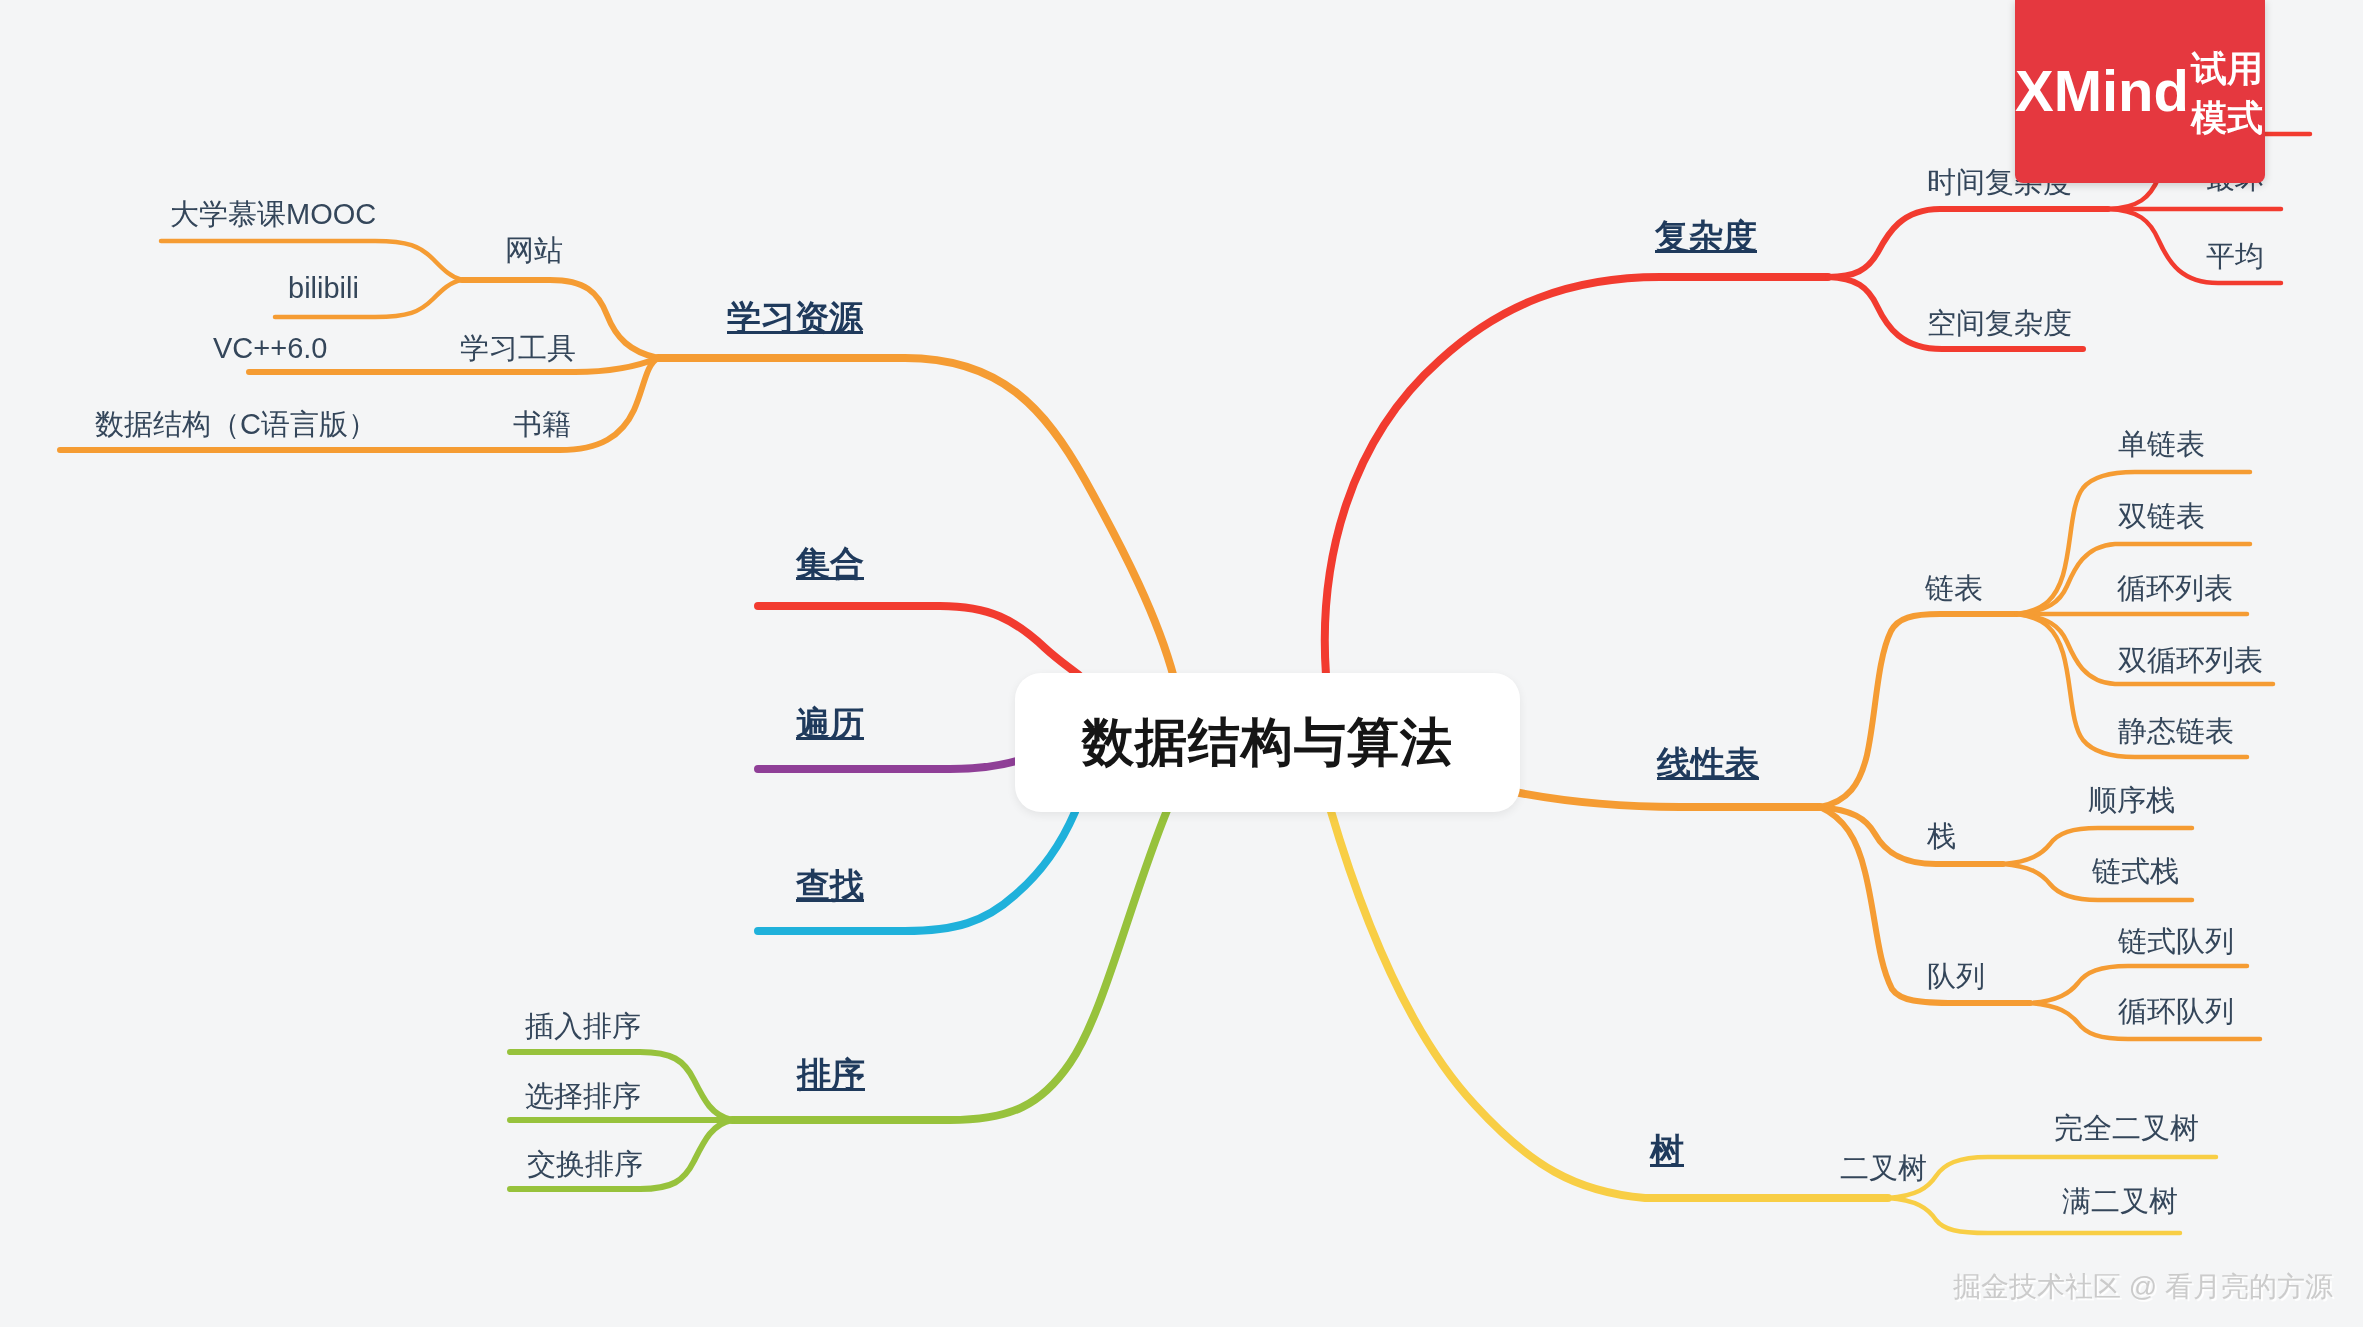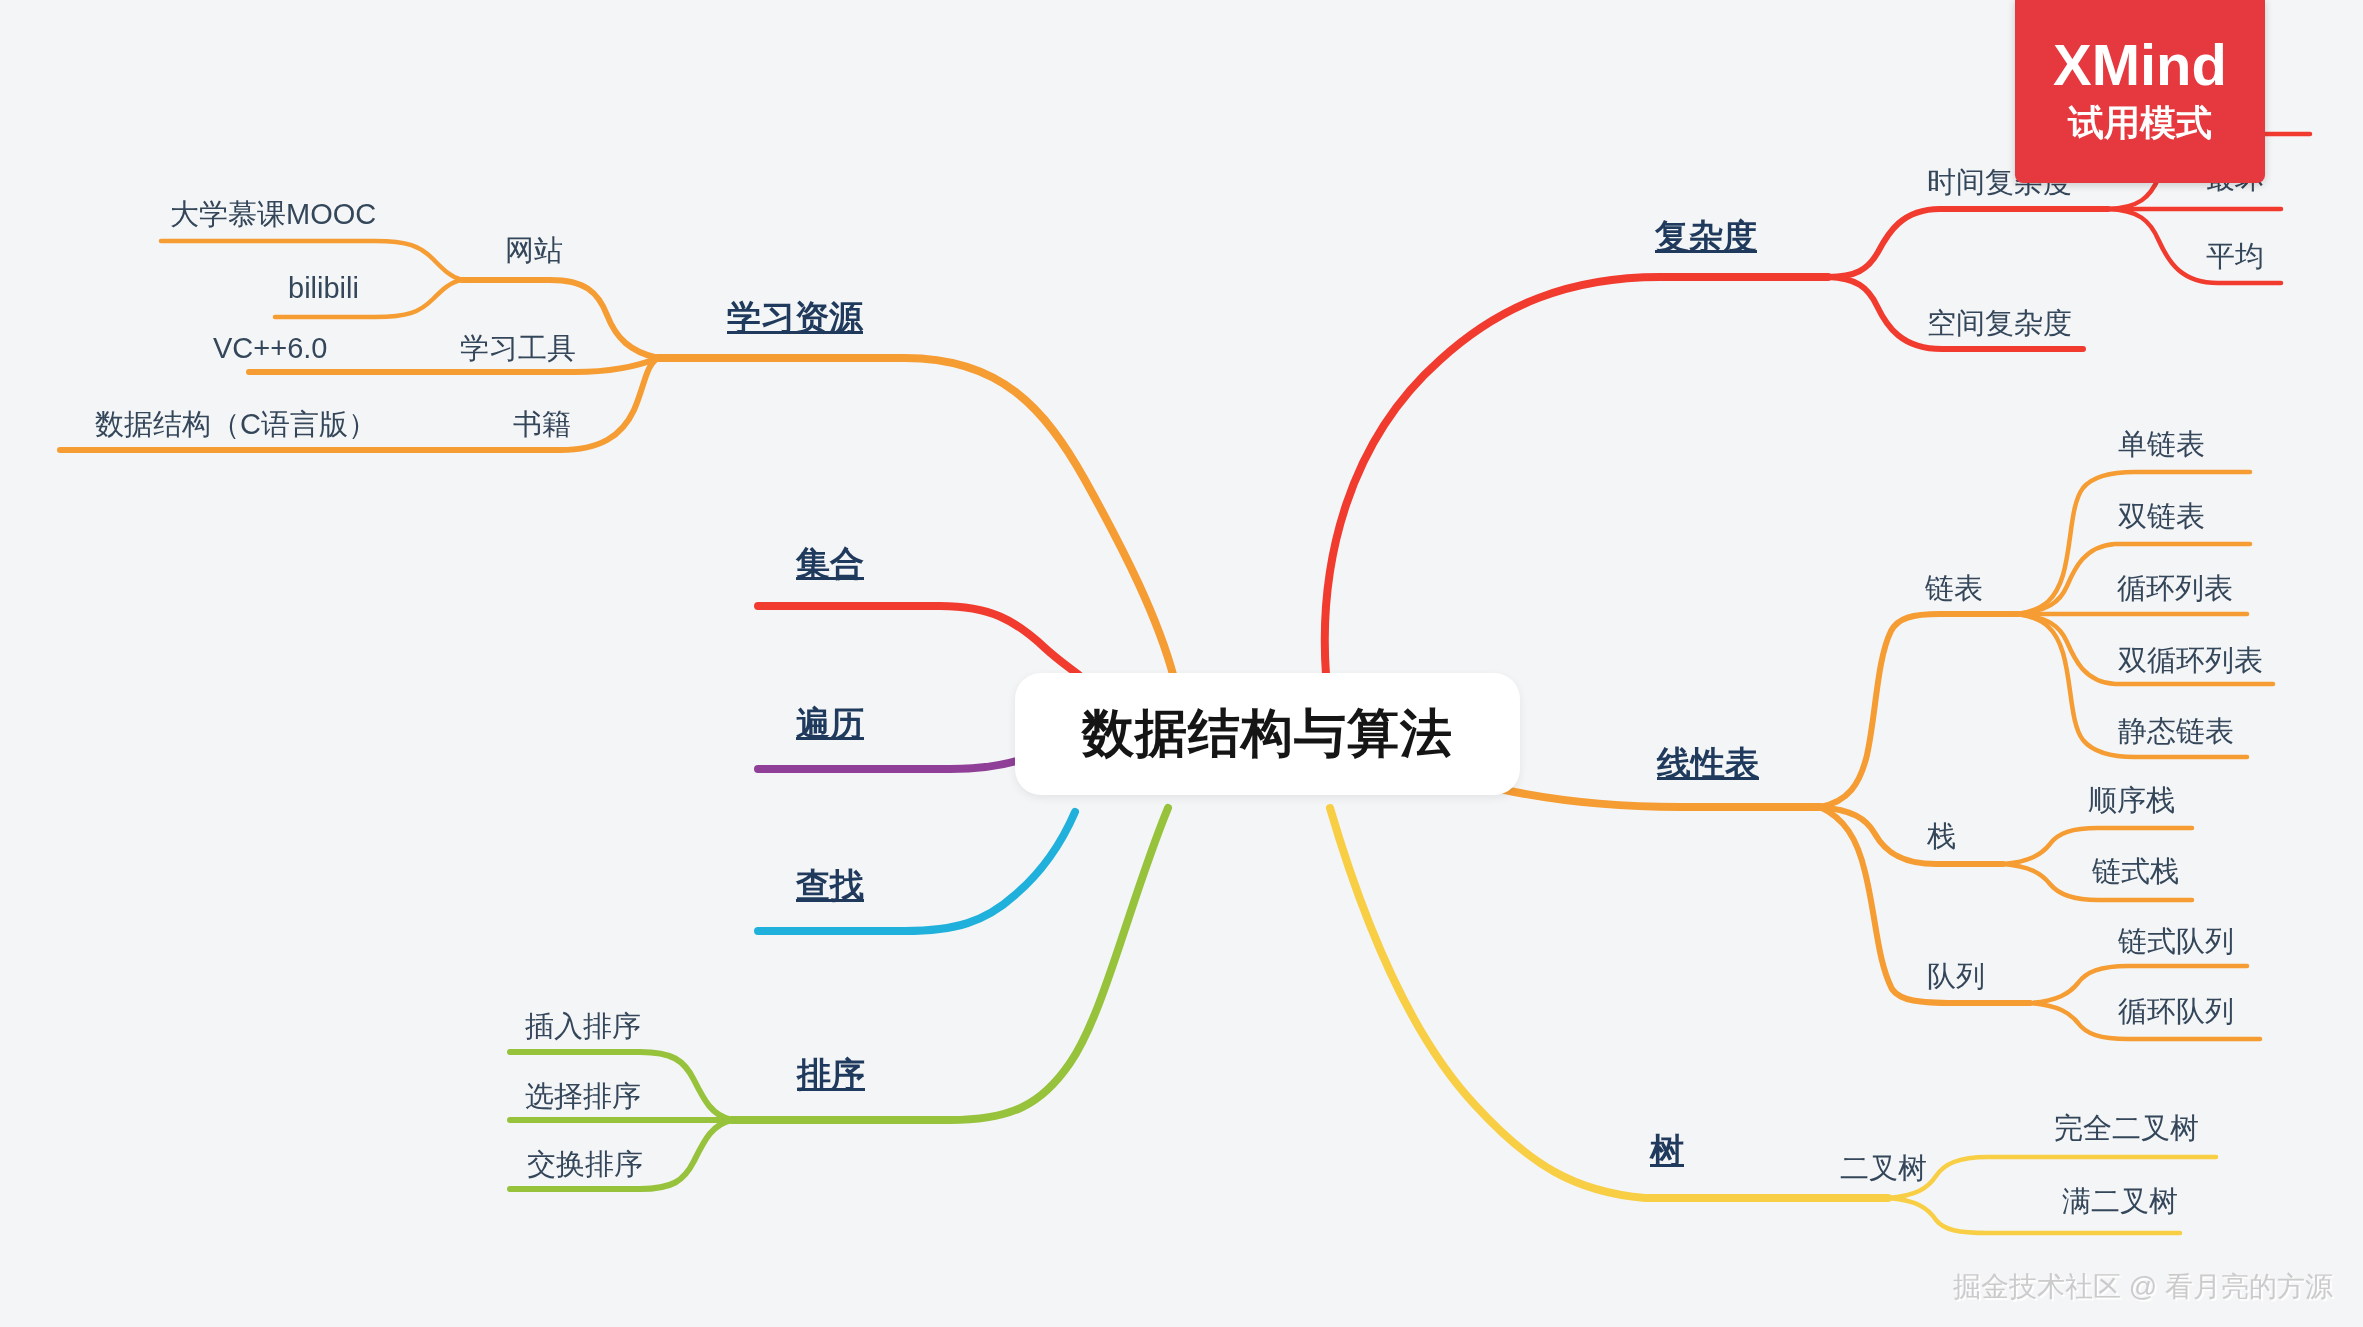--- a/index.html
+++ b/index.html
@@ -35,21 +35,21 @@
   .lbl.main{
     font-size:34px;font-weight:700;
     color:var(--c-text-main,#1F3A5C);
     text-decoration:underline;
   }
   .lbl.sub{
     font-size:29px;font-weight:400;
     color:var(--c-text-sub,#34465A);
   }
   #central{
-    position:absolute;left:1015px;top:673px;width:505px;height:122px;
+    position:absolute;left:1015px;top:673px;width:505px;height:139px;
     background:#ffffff;border-radius:26px;
     box-shadow:0 3px 10px rgba(0,0,0,0.07);
     display:flex;align-items:center;justify-content:center;
     font-size:52px;font-weight:700;letter-spacing:1px;
     color:var(--c-text-central,#151515);
     z-index:2;white-space:nowrap;
   }
   #floating{
     position:absolute;left:1160px;top:126px;width:212px;height:70px;
     background:var(--c-float-bg,#E9E8E9);border-radius:10px;
@@ -57,21 +57,21 @@
     display:flex;align-items:center;justify-content:center;
     font-size:30px;font-weight:700;
     color:var(--c-float-text,#3B3B3B);
     z-index:2;white-space:nowrap;
   }
   #badge{
     position:absolute;left:2015px;top:0;width:250px;height:183px;
     background:var(--c-badge-red,#E5383F);
     border-radius:0 0 8px 8px;
     box-shadow:0 2px 8px rgba(0,0,0,0.18);
-    display:flex;flex-direction:column;align-items:center;justify-content:center;
+    display:flex;flex-direction:row;align-items:center;justify-content:center;
     z-index:4;color:#ffffff;text-align:center;
   }
   #badge .t{font-size:58px;font-weight:800;line-height:1.05;}
   #badge .s{font-size:36px;font-weight:700;margin-top:4px;}
   #watermark{
     position:absolute;right:30px;top:1268px;
     font-size:28px;color:var(--c-watermark,#CBCBCB);
     text-shadow:2px 2px 1px #ffffff;
     z-index:5;white-space:nowrap;
   }

